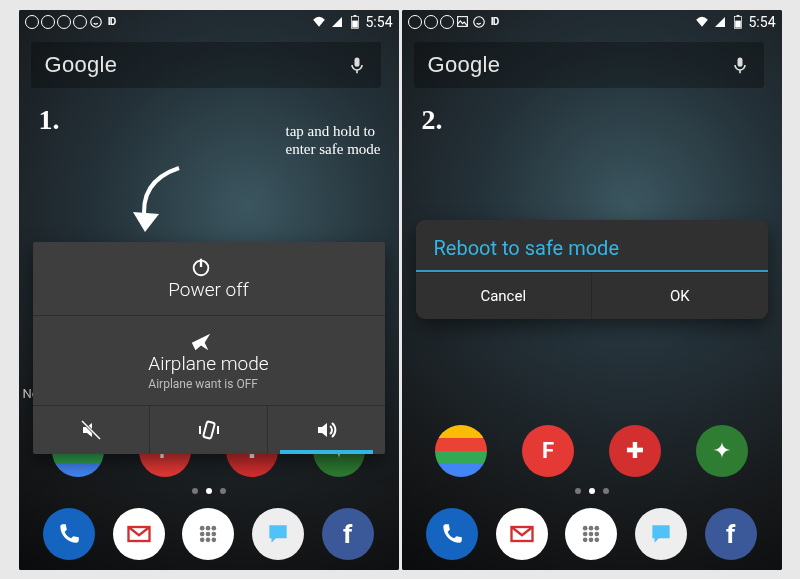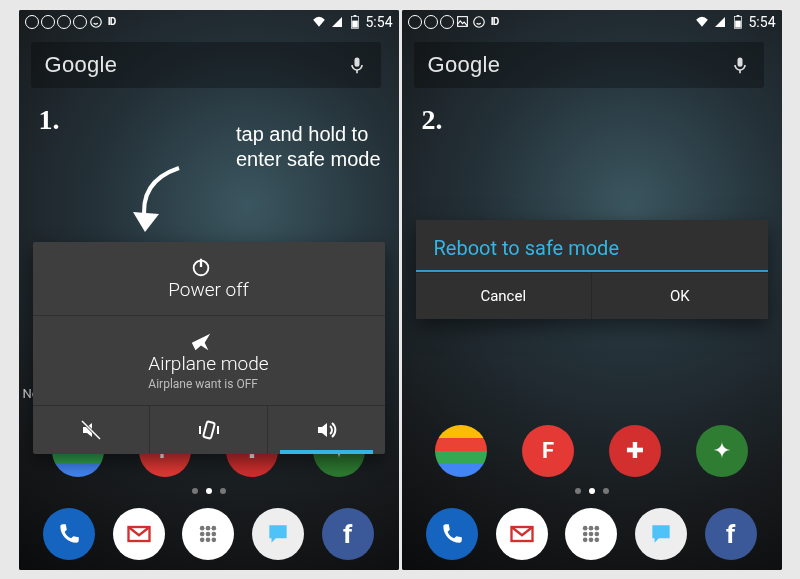--- a/index.html
+++ b/index.html
@@ -9,42 +9,42 @@
   .wallpaper { position: absolute; inset: 0; background: radial-gradient(circle at 60% 35%, #3b5660 0%, #243138 35%, #16181a 75%, #0a0b0c 100%); }
   .statusbar { position: absolute; top: 0; left: 0; right: 0; height: 24px; display: flex; align-items: center; padding: 0 6px; color: #fff; z-index: 20; font-size: 12px; }
   .sb-left { display:flex; align-items:center; gap:2px; }
   .sb-right { margin-left: auto; display: flex; align-items: center; gap: 4px; }
   .bubble { width: 14px; height: 14px; border: 1.5px solid #fff; border-radius: 50%; display:inline-block;}
   .sb-ico { width:14px; height:14px; display:inline-flex; align-items:center; justify-content:center; }
   .searchbar { position:absolute; top:32px; left:12px; right:18px; height:46px; background: rgba(0,0,0,0.28); border-radius:3px; display:flex; align-items:center; padding:0 14px; color:#fff; z-index:5;}
   .searchbar .label { font-size:22px; color:#e6e6e6; font-family: Arial, sans-serif; letter-spacing:0.3px; }
   .searchbar .mic { margin-left:auto; }
   .annot-num { position:absolute; z-index:6; color:#fff; font-family: "Comic Sans MS", "Segoe Script", cursive; font-size:28px; font-weight:bold; }
-  .annot-text { position:absolute; z-index:6; color:#fff; font-family: Liberation Sans, sans-serif; font-size:20px; text-align:left; line-height:1.25; white-space:pre-line; }
+  .annot-text { position:absolute; z-index:6; color:#fff; font-family: Liberation Serif, serif; font-size:15px; text-align:left; line-height:1.25; white-space:pre-line; }
   .arrow { position:absolute; z-index:6; }
   
   .power-menu { position:absolute; left:14px; right:14px; top:232px; background:#3e3e3e; border-radius:2px; z-index:10; box-shadow:0 8px 20px rgba(0,0,0,0.5); }
   .pm-item { display:flex; align-items:center; padding:14px 16px; color:#fff; border-bottom:1px solid #2f2f2f;flex-direction:column; }
   .pm-item .ico { width:30px; display:flex; justify-content:center; margin-right:16px; }
   .pm-item .title { font-size:19px; font-weight:300; }
   .pm-item .sub { font-size:12px; color:#bdbdbd; margin-top:2px; }
   .pm-sound { display:flex; height:48px; }
   .pm-sound .cell { flex:1; display:flex; align-items:center; justify-content:center; position:relative; }
   .pm-sound .cell + .cell { border-left:1px solid #2f2f2f; }
   .pm-sound .active-bar { position:absolute; left:10%; right:10%; bottom:0; height:4px; background:#33b5e5; }
   
   .app-row { position:absolute; left:0; right:0; display:flex; justify-content:space-around; padding:0 16px; z-index:3; }
   .app-row.r1 { top:415px; }
   .app-row.dock { bottom:10px; }
   .app { width:52px; height:52px; border-radius:50%; display:flex; align-items:center; justify-content:center; font-size:22px; color:#fff; }
   .pag-dots { position:absolute; left:0; right:0; top:478px; display:flex; justify-content:center; gap:8px; z-index:3;}
   .pag-dots .dot { width:6px; height:6px; border-radius:50%; background:#777; }
   .pag-dots .dot.active { background:#fff; }
   
-  .dialog { position:absolute; left:14px; right:14px; top:210px; background:#303030; z-index:10; box-shadow:0 8px 20px rgba(0,0,0,0.5); border-radius:0; }
+  .dialog { position:absolute; left:14px; right:14px; top:210px; background:#303030; z-index:10; box-shadow:0 8px 20px rgba(0,0,0,0.5); border-radius:9px; }
   .dlg-title { color:#33b5e5; font-size:20px; padding:16px 18px 10px; font-weight:400;}
   .dlg-div { height:2px; background:#33b5e5; margin:0 0 0 0; opacity:0.8;}
   .dlg-body { color:#eaeaea; font-size:16px; line-height:1.4; padding:14px 18px 18px; }
   .dlg-btns { display:flex; border-top:1px solid #262626; }
   .dlg-btns .btn { flex:1; text-align:center; padding:14px 0; color:#fff; font-size:15px; }
   .dlg-btns .btn + .btn { border-left:1px solid #262626; }
   
   .behind-txt { position:absolute; color:#d0d0d0; font-size:13px; z-index:4;}
   svg { display:block; }
 </style>

